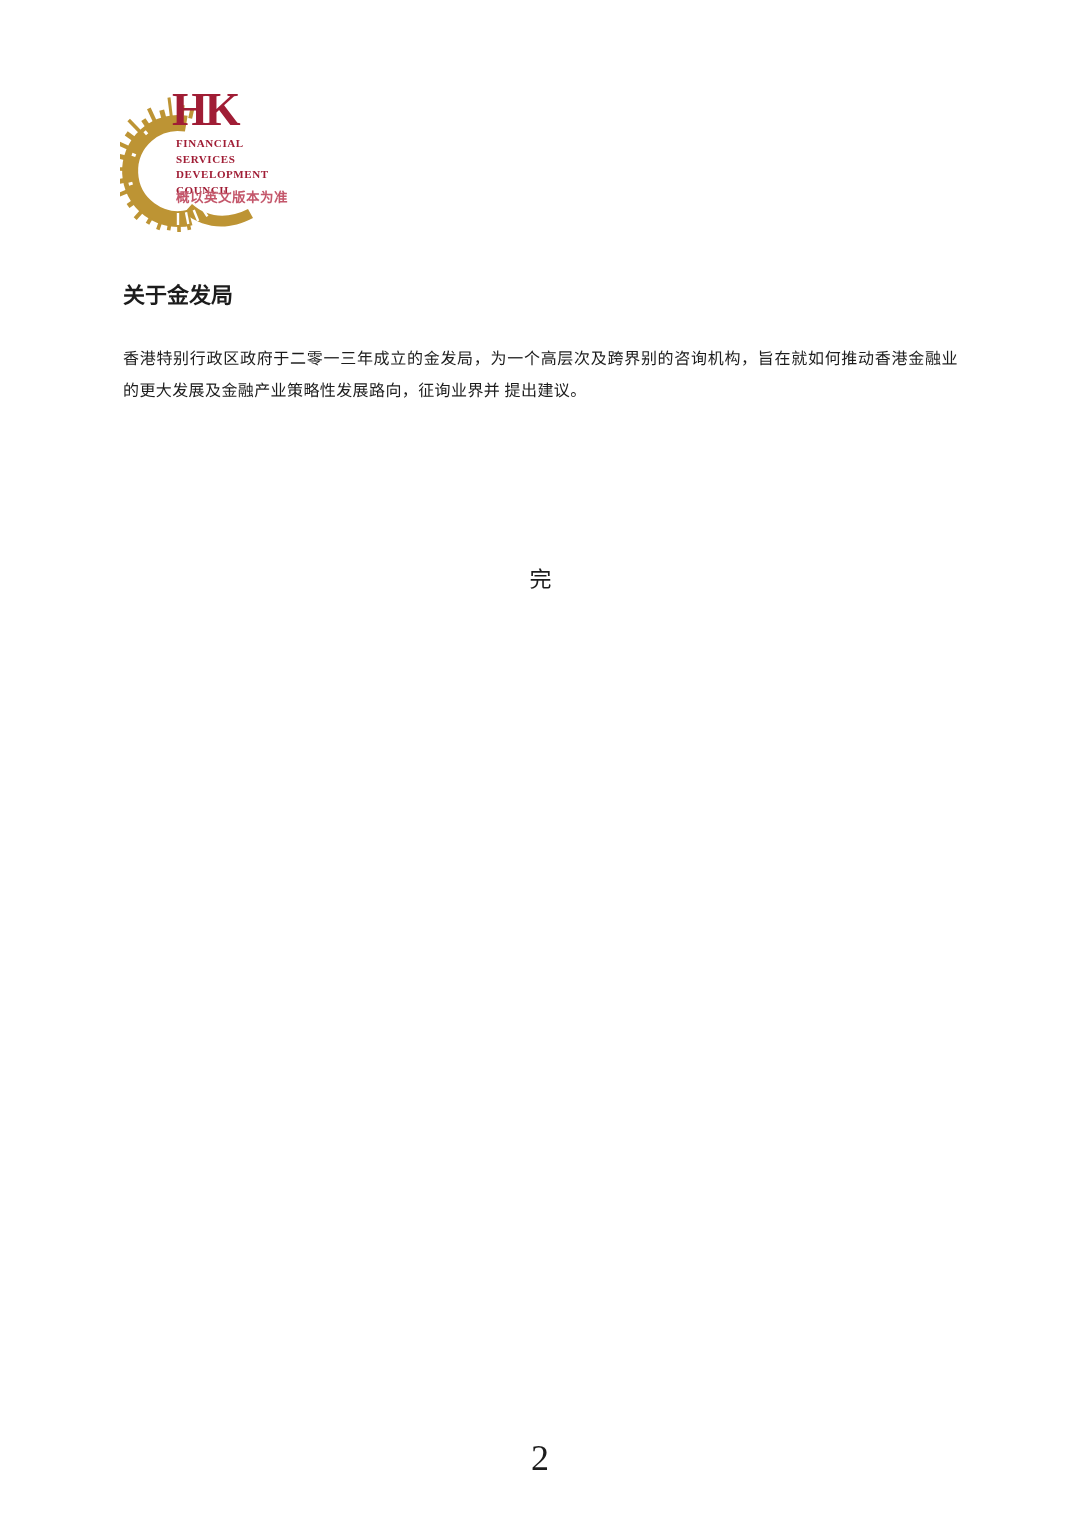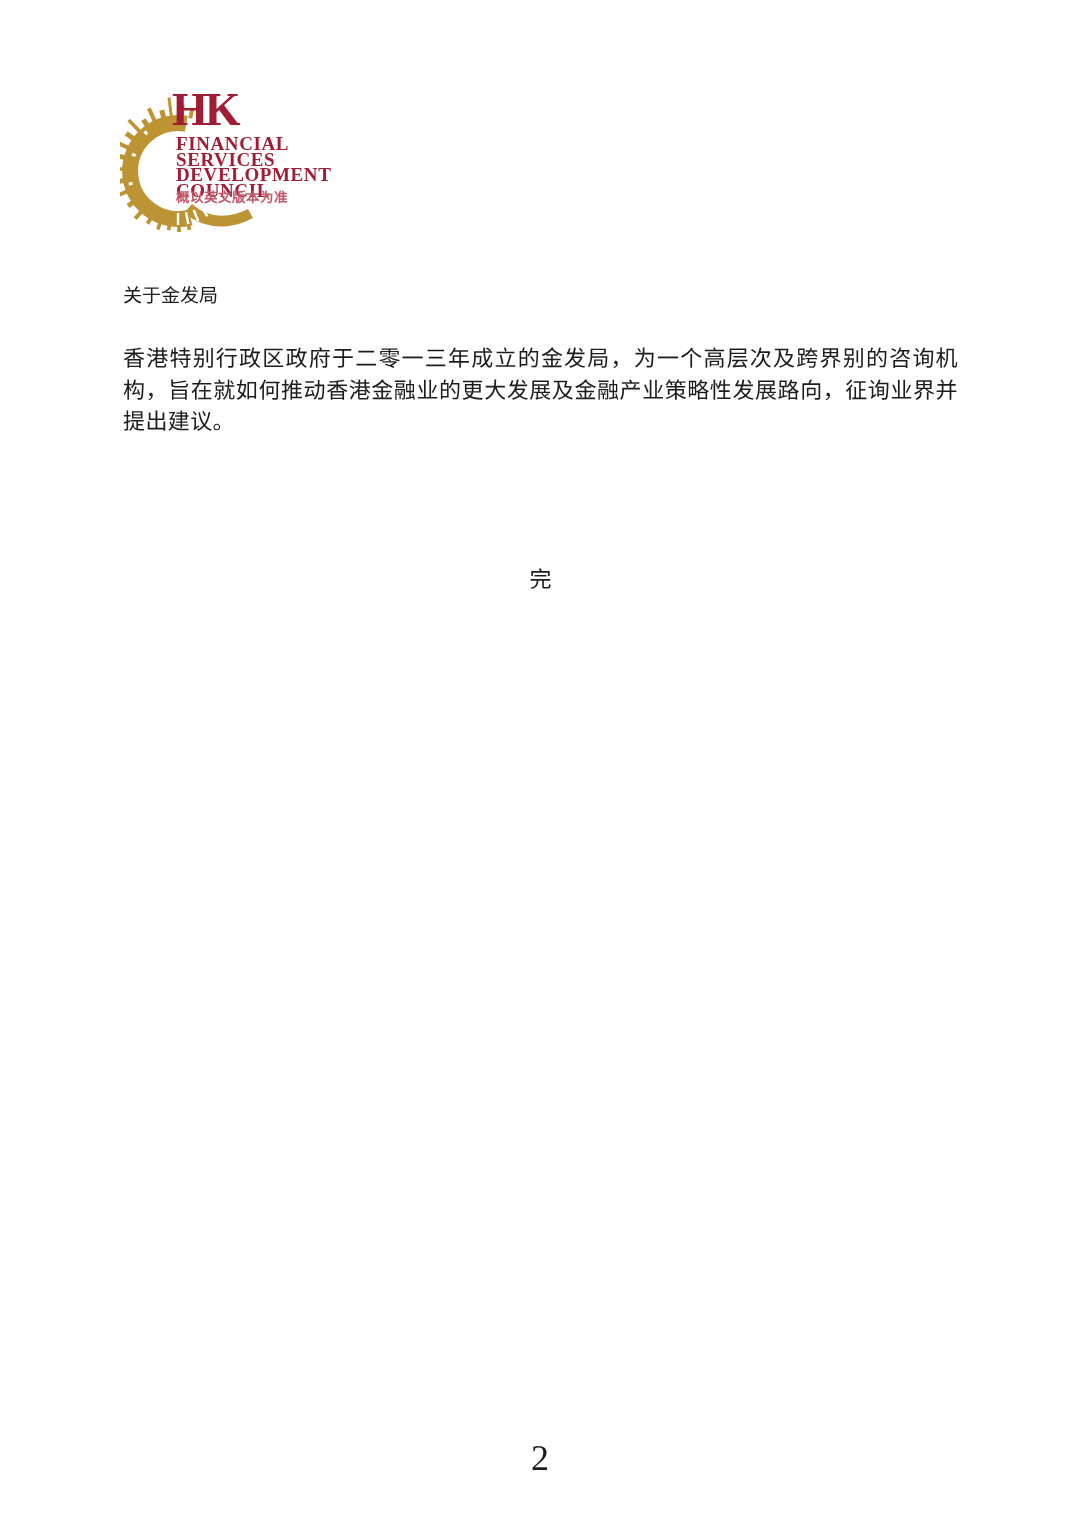--- a/index.html
+++ b/index.html
@@ -23,38 +23,38 @@
   
   .logo{position:absolute;left:120px;top:95px;width:175px;height:152px;}
   .logo svg{position:absolute;left:0;top:0;}
   .logo-hk{
     position:absolute;left:52px;top:-8px;
     font-size:46px;font-weight:700;line-height:1;
     letter-spacing:-3px;color:var(--crimson);
   }
   .logo-lines{
     position:absolute;left:56px;top:41px;
-    font-size:19px;font-weight:700;line-height:15.5px;
+    font-size:11px;font-weight:700;line-height:15.5px;
     letter-spacing:0.6px;color:var(--crimson);
     white-space:nowrap;
   }
   .logo-cn{
     position:absolute;left:56px;top:96px;
     font-size:13.5px;font-weight:700;line-height:1;
     letter-spacing:0.5px;color:var(--pink);
     white-space:nowrap;
   }
   
   .heading{
     position:absolute;left:123px;top:280px;width:835px;
-    font-size:19px;font-weight:400;line-height:31.5px;
+    font-size:22px;font-weight:700;line-height:31.5px;
   }
   .para{
     position:absolute;left:123px;width:835px;
-    font-size:22px;line-height:31.5px;
+    font-size:16px;line-height:31.5px;
     letter-spacing:0.4px;
     text-align:justify;
     text-justify:inter-ideograph;
   }
   .para-1{top:343px;}
   .para-2{top:470px;}
   .end-mark{
     position:absolute;left:123px;top:564px;width:835px;
     font-size:22px;line-height:31.5px;text-align:center;
   }

